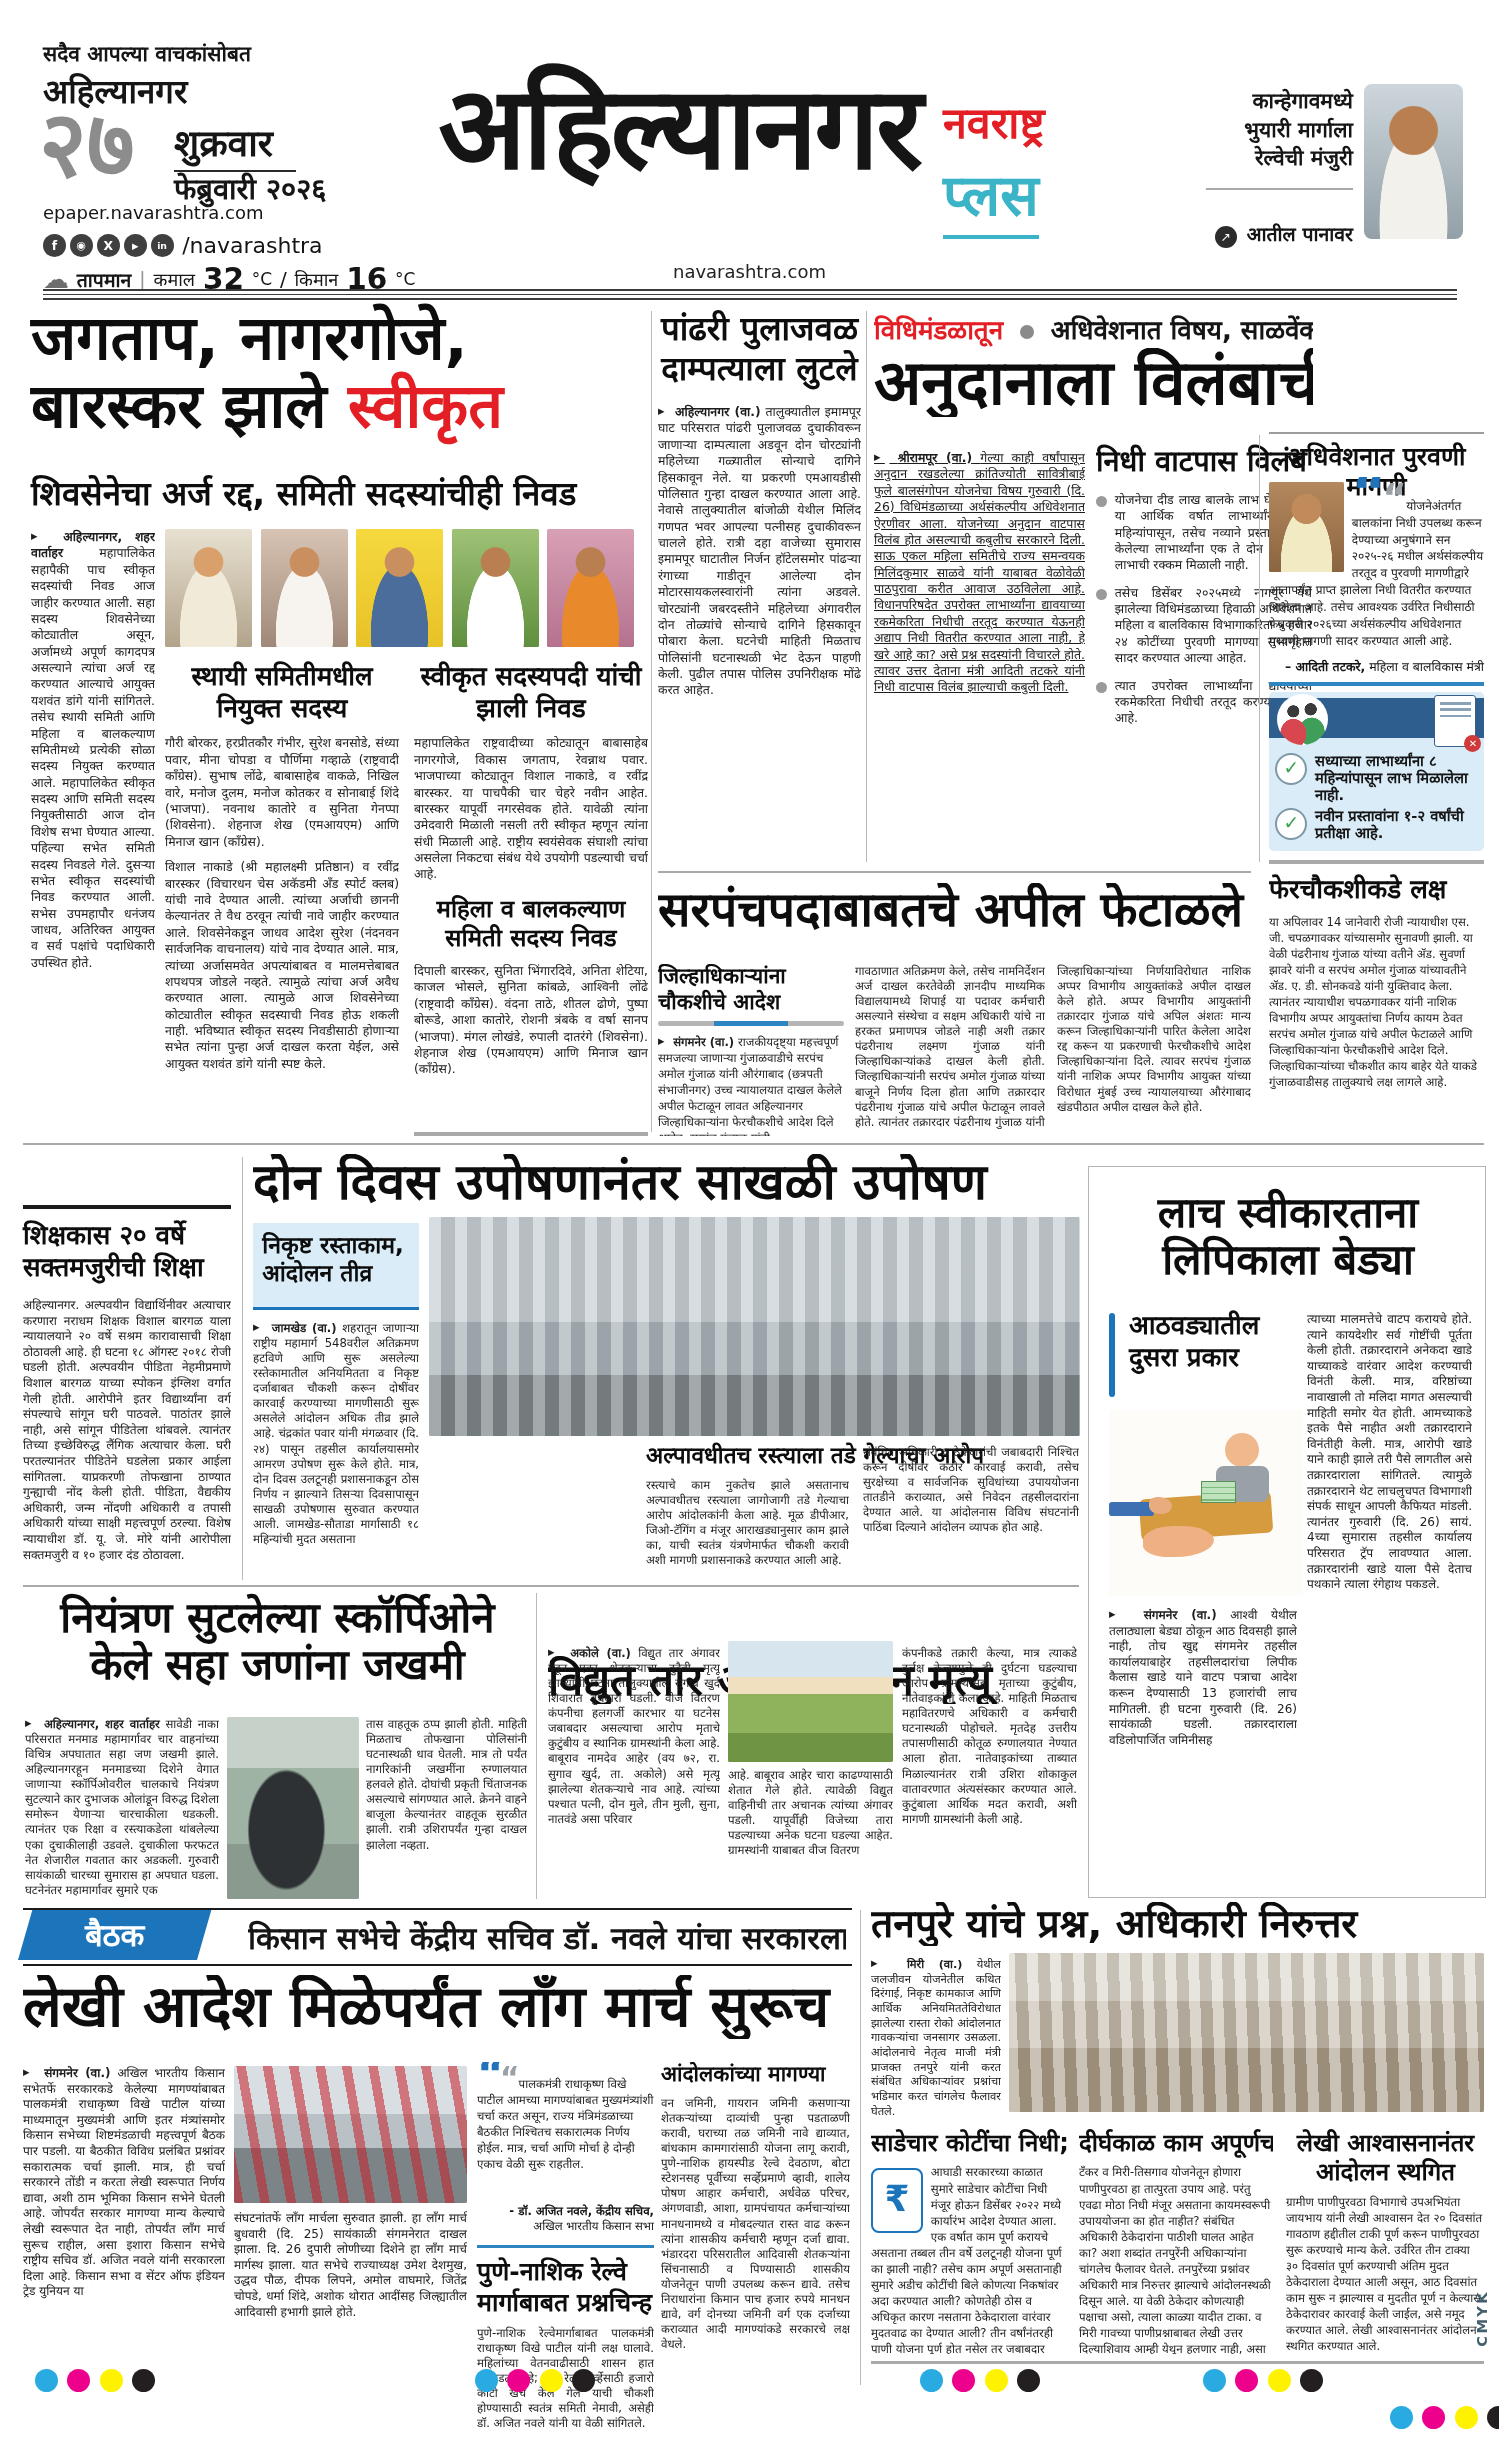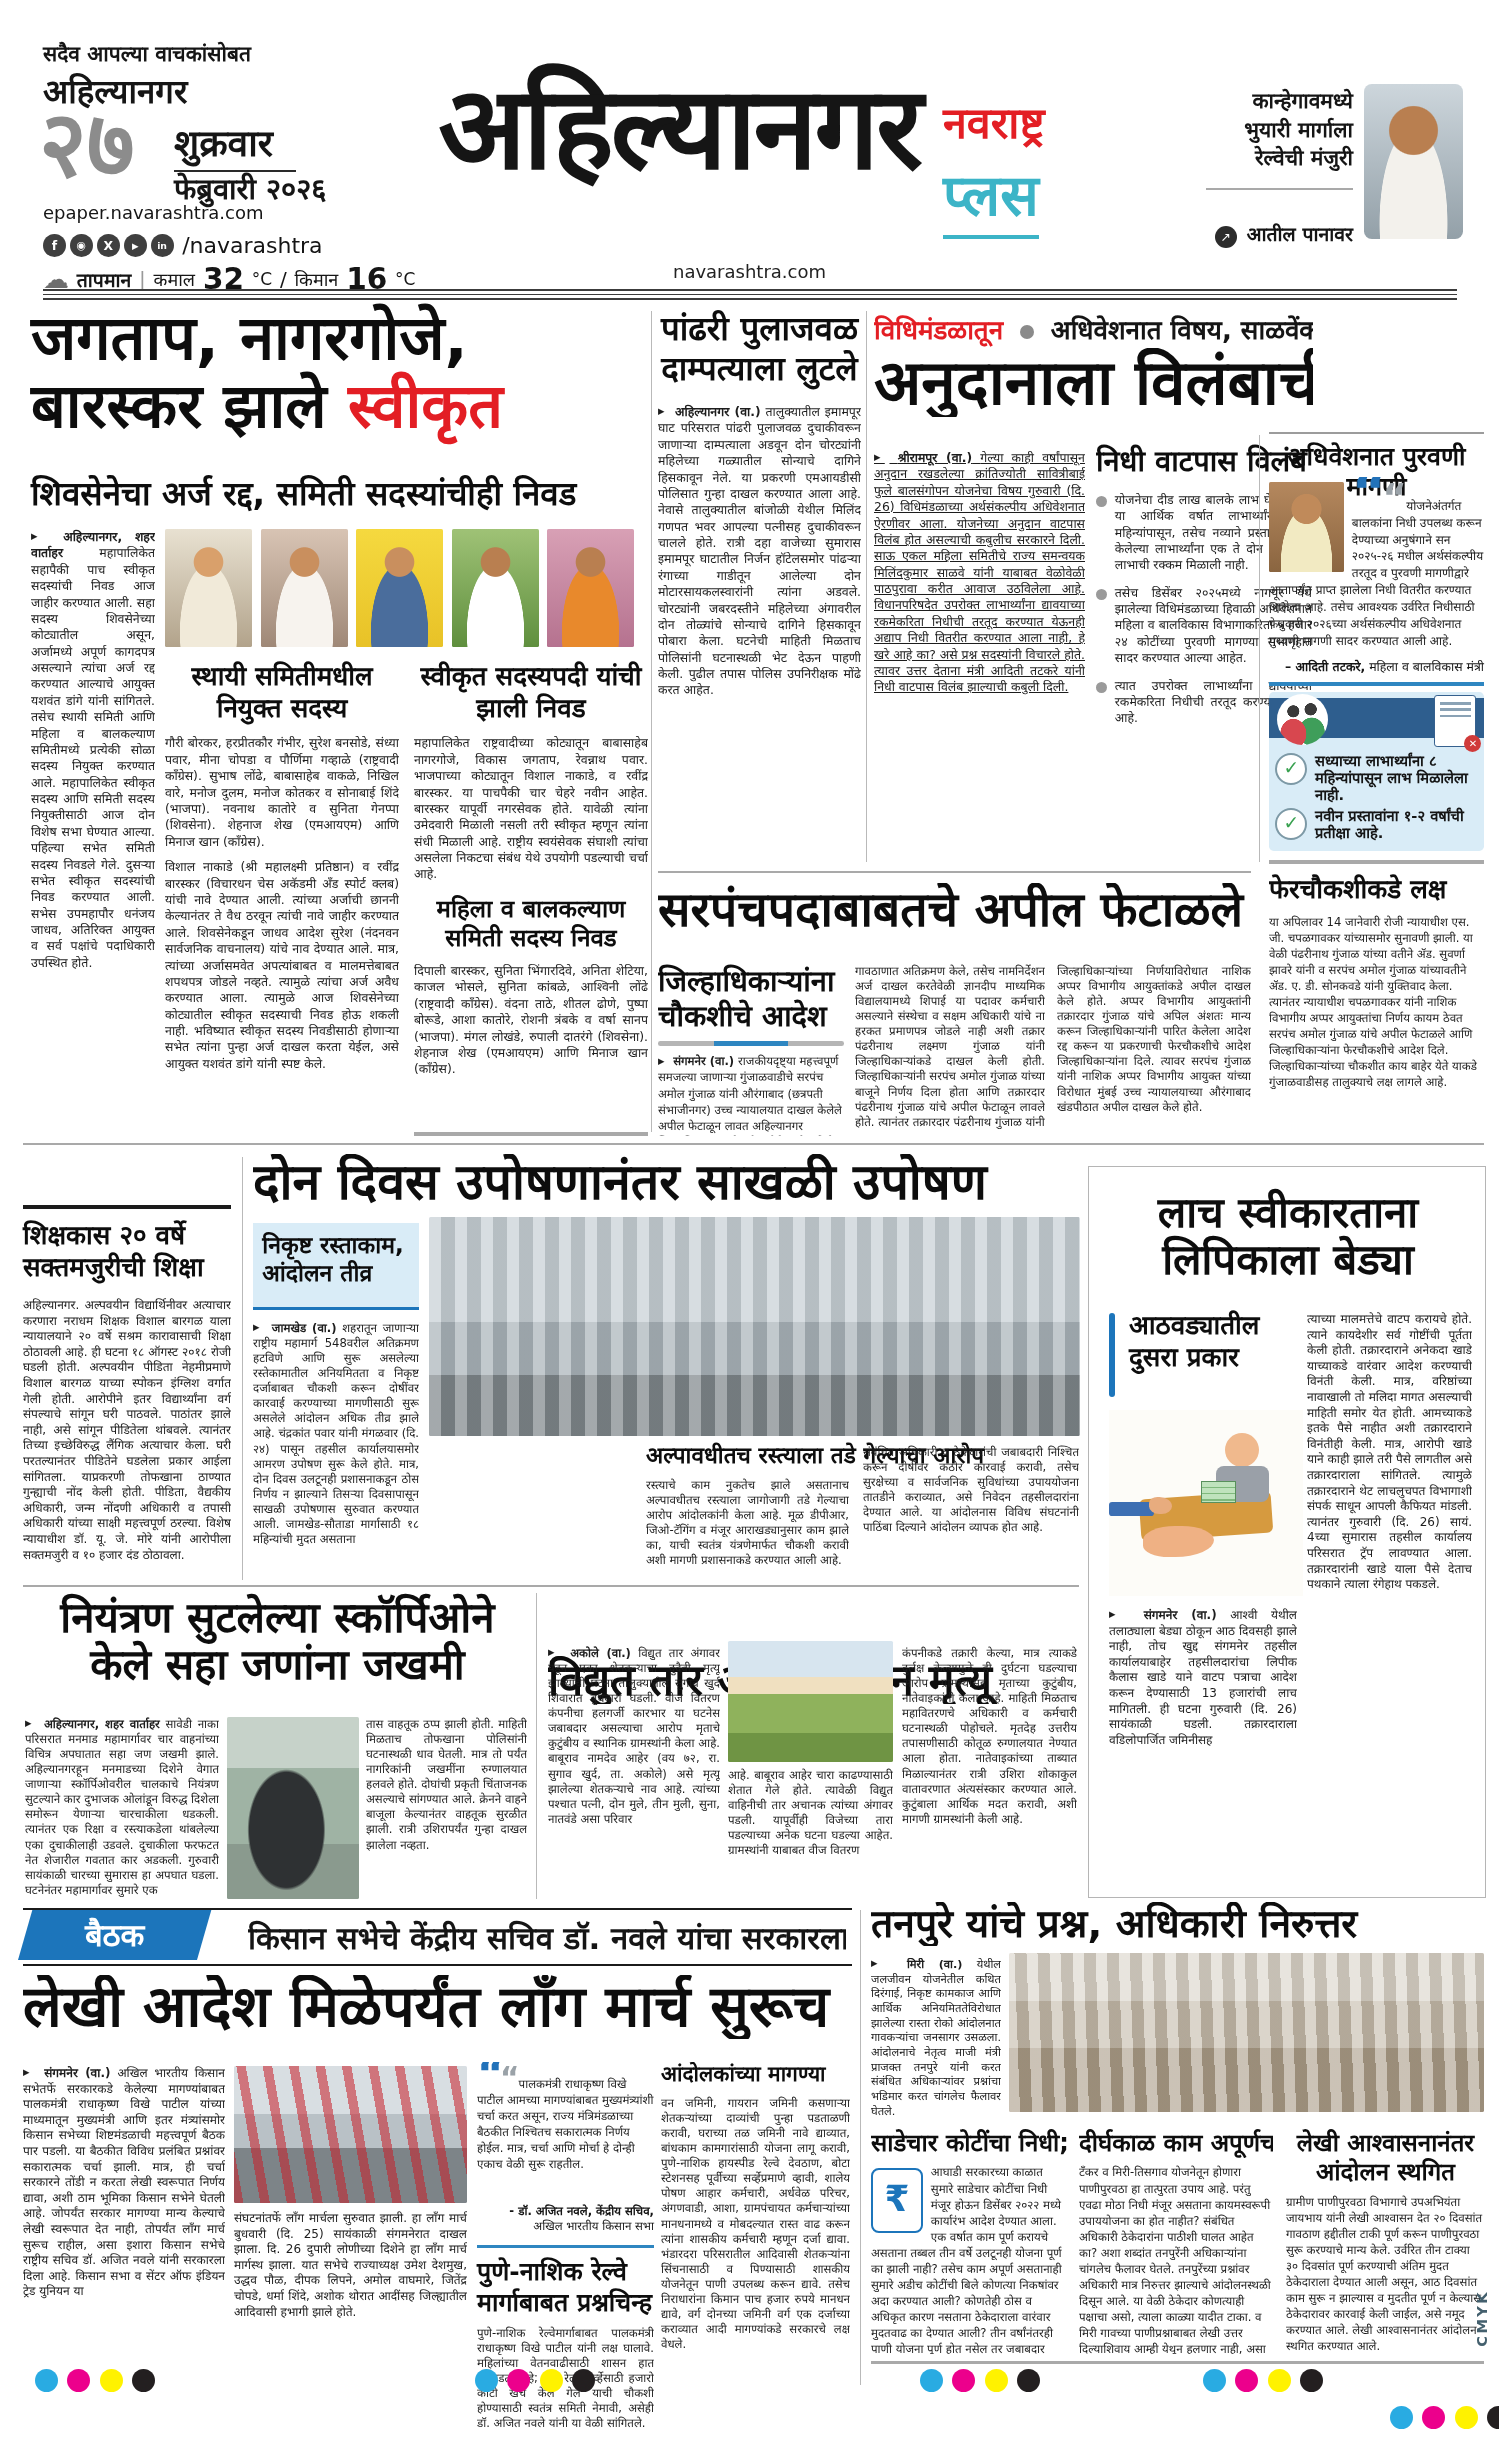--- a/index.html
+++ b/index.html
@@ -220,21 +220,21 @@
       <span class="chk-ic"></span>
       <span class="bold" style="font-size:14.7px;line-height:1.15;">नवीन प्रस्तावांना १-२ वर्षांची प्रतीक्षा आहे.</span>
     </div>
   </div>
   <div class="abs hrule" style="left:1269px;top:860px;width:215px;height:3.9px;"></div>
 
   <div class="abs hrule" style="left:658px;top:871px;width:593px;height:2.3px;"></div>
   <div class="abs h-huge" style="left:658px;top:883px;width:593px;font-size:48px;white-space:nowrap;overflow:hidden;">सरपंचपदाबाबतचे अपील फेटाळले</div>
 
   <div class="abs clip" style="left:658px;top:964px;width:186px;height:172px;">
-    <div class="sub-head" style="font-size:29px;">जिल्हाधिकाऱ्यांना चौकशीचे आदेश</div>
+    <div class="sub-head" style="font-size:21px;">जिल्हाधिकाऱ्यांना चौकशीचे आदेश</div>
     <div style="height:4.7px;margin:6.2px 0 7.8px;background:linear-gradient(90deg,#b5b5b5 0 30%,#2e86c1 30% 70%,#b5b5b5 70%);border-radius:2.3px;"></div>
     <span class="dl-marker body-sm"></span>
     <b class="body-sm">संगमनेर (वा.)</b>
     <span class="body-sm">राजकीयदृष्ट्या महत्त्वपूर्ण समजल्या जाणाऱ्या गुंजाळवाडीचे सरपंच अमोल गुंजाळ यांनी औरंगाबाद (छत्रपती संभाजीनगर) उच्च न्यायालयात दाखल केलेले अपील फेटाळून लावत अहिल्यानगर जिल्हाधिकाऱ्यांना फेरचौकशीचे आदेश दिले आहेत. सरपंच गुंजाळ यांनी</span>
   </div>
   <div class="abs body-sm clip" style="left:855px;top:964px;width:190px;height:172px;">गावठाणात अतिक्रमण केले, तसेच नामनिर्देशन अर्ज दाखल करतेवेळी ज्ञानदीप माध्यमिक विद्यालयामध्ये शिपाई या पदावर कर्मचारी असल्याने संस्थेचा व सक्षम अधिकारी यांचे ना हरकत प्रमाणपत्र जोडले नाही अशी तक्रार पंढरीनाथ लक्ष्मण गुंजाळ यांनी जिल्हाधिकाऱ्यांकडे दाखल केली होती. जिल्हाधिकाऱ्यांनी सरपंच अमोल गुंजाळ यांच्या बाजूने निर्णय दिला होता आणि तक्रारदार पंढरीनाथ गुंजाळ यांचे अपील फेटाळून लावले होते. त्यानंतर तक्रारदार पंढरीनाथ गुंजाळ यांनी</div>
   <div class="abs body-sm clip" style="left:1057px;top:964px;width:194px;height:172px;">जिल्हाधिकाऱ्यांच्या निर्णयाविरोधात नाशिक अप्पर विभागीय आयुक्तांकडे अपील दाखल केले होते. अप्पर विभागीय आयुक्तांनी तक्रारदार गुंजाळ यांचे अपिल अंशतः मान्य करून जिल्हाधिकाऱ्यांनी पारित केलेला आदेश रद्द करून या प्रकरणाची फेरचौकशीचे आदेश जिल्हाधिकाऱ्यांना दिले. त्यावर सरपंच गुंजाळ यांनी नाशिक अप्पर विभागीय आयुक्त यांच्या विरोधात मुंबई उच्च न्यायालयाच्या औरंगाबाद खंडपीठात अपील दाखल केले होते.</div>
   <div class="abs clip" style="left:1269px;top:874px;width:215px;height:262px;">
     <div class="sub-head" style="font-size:26px;margin-bottom:7.8px;">फेरचौकशीकडे लक्ष</div>
     <span class="body-sm">या अपिलावर 14 जानेवारी रोजी न्यायाधीश एस. जी. चपळगावकर यांच्यासमोर सुनावणी झाली. या वेळी पंढरीनाथ गुंजाळ यांच्या वतीने ॲड. सुवर्णा झावरे यांनी व सरपंच अमोल गुंजाळ यांच्यावतीने ॲड. ए. डी. सोनकवडे यांनी युक्तिवाद केला. त्यानंतर न्यायाधीश चपळगावकर यांनी नाशिक विभागीय अप्पर आयुक्तांचा निर्णय कायम ठेवत सरपंच अमोल गुंजाळ यांचे अपील फेटाळले आणि जिल्हाधिकाऱ्यांना फेरचौकशीचे आदेश दिले. जिल्हाधिकाऱ्यांच्या चौकशीत काय बाहेर येते याकडे गुंजाळवाडीसह तालुक्याचे लक्ष लागले आहे.</span>

